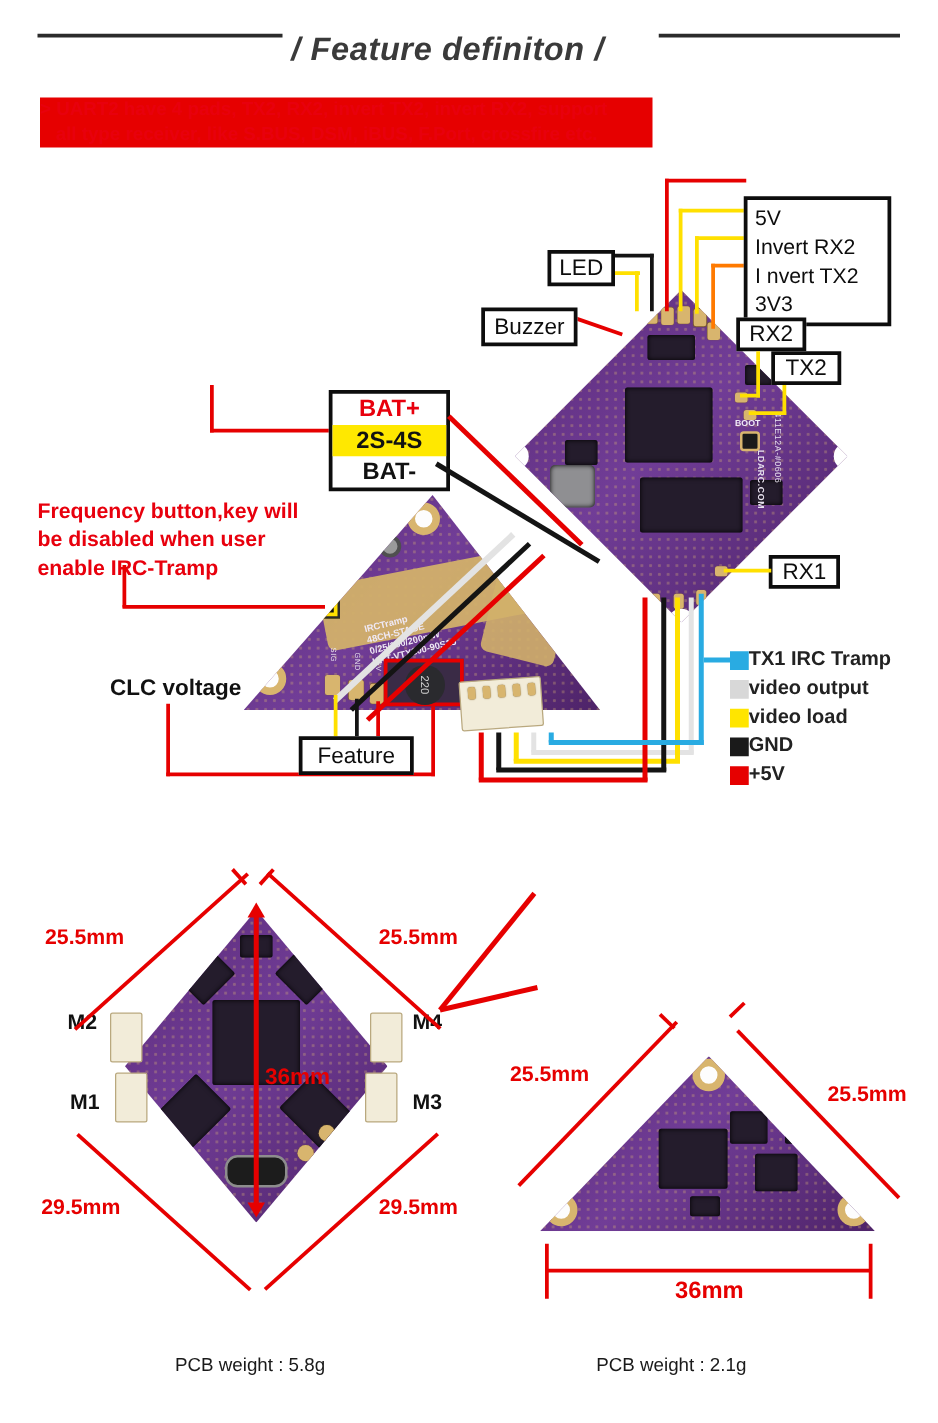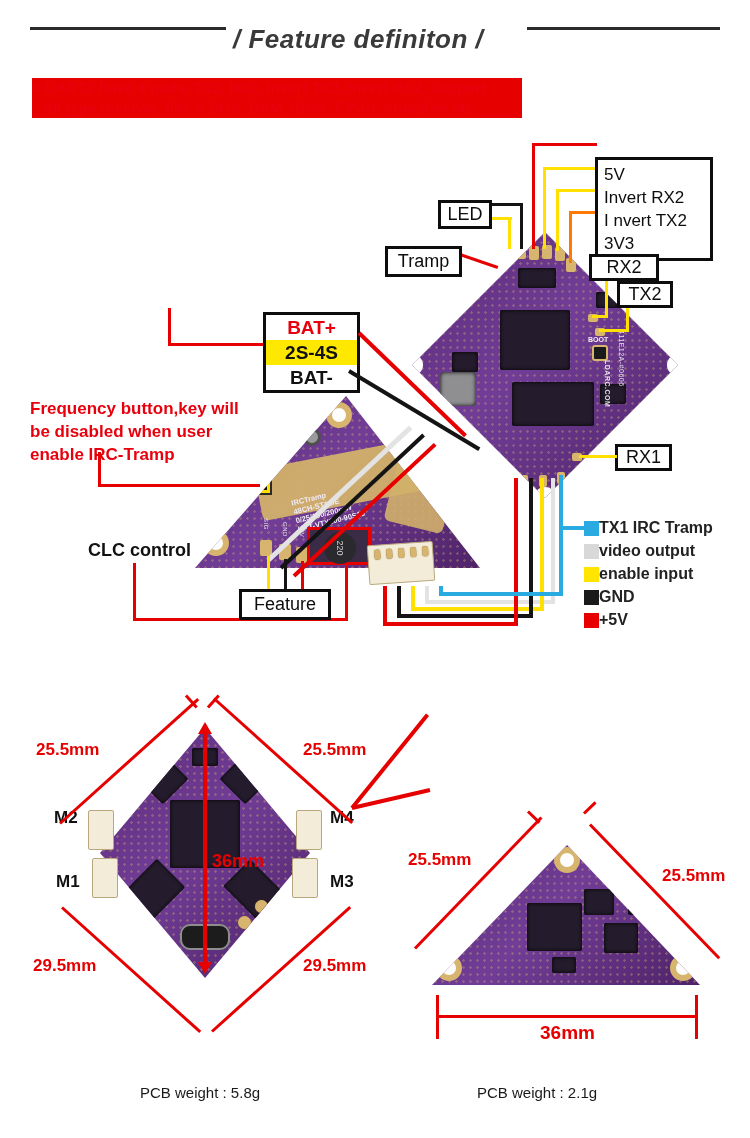--- a/index.html
+++ b/index.html
@@ -157,32 +157,32 @@
   <div class="wire orange" style="left:569px;top:211px;width:3px;height:52px;"></div>
   <div class="diag red" style="left:460px;top:253px;width:40px;height:3px;transform:rotate(19deg);"></div>
 
   <div class="padsbox" style="left:595px;top:133px;width:118px;margin-top:24px;">
     <div>5V</div>
     <div>Invert RX2</div>
     <div>I nvert TX2</div>
     <div>3V3</div>
   </div>
   <div class="lbox" style="left:438px;top:200px;width:54px;height:29px;">LED</div>
-  <div class="lbox" style="left:385px;top:246px;width:77px;height:31px;">Tramp</div>
-  <div class="lbox" style="left:589px;top:254px;width:70px;height:27px;">RX2</div>
+  <div class="lbox" style="left:385px;top:246px;width:77px;height:31px;">Buzzer</div>
+  <div class="lbox" style="left:589px;top:254px;width:56px;height:27px;">RX2</div>
   <div class="lbox" style="left:617px;top:281px;width:56px;height:27px;">TX2</div>
   <div class="lbox" style="left:615px;top:444px;width:57px;height:27px;">RX1</div>
 
   <div class="wire yellow" style="left:605px;top:281px;width:3px;height:37px;"></div>
   <div class="wire yellow" style="left:592px;top:315px;width:16px;height:3px;"></div>
   <div class="wire yellow" style="left:626px;top:308px;width:3px;height:24px;"></div>
   <div class="wire yellow" style="left:599px;top:329px;width:30px;height:3px;"></div>
   <div class="wire yellow" style="left:579px;top:455px;width:38px;height:3px;"></div>
 
-  <div style="position:absolute;left:88px;top:540px;font-size:18px;font-weight:700;color:#111;">CLC control</div>
+  <div style="position:absolute;left:88px;top:540px;font-size:18px;font-weight:700;color:#111;">CLC voltage</div>
   <div class="wire red" style="left:133px;top:563px;width:3px;height:58px;"></div>
   <div class="wire red" style="left:133px;top:618px;width:215px;height:3px;"></div>
   <div class="wire red" style="left:345px;top:565px;width:3px;height:56px;"></div>
 
   <div class="wire yellow" style="left:267px;top:556px;width:3px;height:34px;"></div>
   <div class="wire black" style="left:284px;top:559px;width:3px;height:31px;"></div>
   <div class="wire red" style="left:301px;top:561px;width:3px;height:29px;"></div>
   <div class="lbox" style="left:239px;top:589px;width:92px;height:31px;">Feature</div>
 
   <div class="wire white-w" style="left:551px;top:478px;width:4px;height:125px;"></div>
@@ -205,21 +205,21 @@
   <div class="legend-item" style="left:584px;top:519px;">
     <div class="legend-sq" style="background-color: rgb(41, 171, 226);"></div>
     <div class="legend-tx">TX1 IRC Tramp</div>
   </div>
   <div class="legend-item" style="left:584px;top:542px;">
     <div class="legend-sq" style="background-color: rgb(216, 216, 216);"></div>
     <div class="legend-tx">video output</div>
   </div>
   <div class="legend-item" style="left:584px;top:565px;">
     <div class="legend-sq" style="background-color: rgb(255, 229, 0);"></div>
-    <div class="legend-tx">enable input</div>
+    <div class="legend-tx">video load</div>
   </div>
   <div class="legend-item" style="left:584px;top:588px;">
     <div class="legend-sq" style="background-color: rgb(26, 26, 26);"></div>
     <div class="legend-tx">GND</div>
   </div>
   <div class="legend-item" style="left:584px;top:611px;">
     <div class="legend-sq" style="background-color: rgb(230, 0, 0);"></div>
     <div class="legend-tx">+5V</div>
   </div>
 

